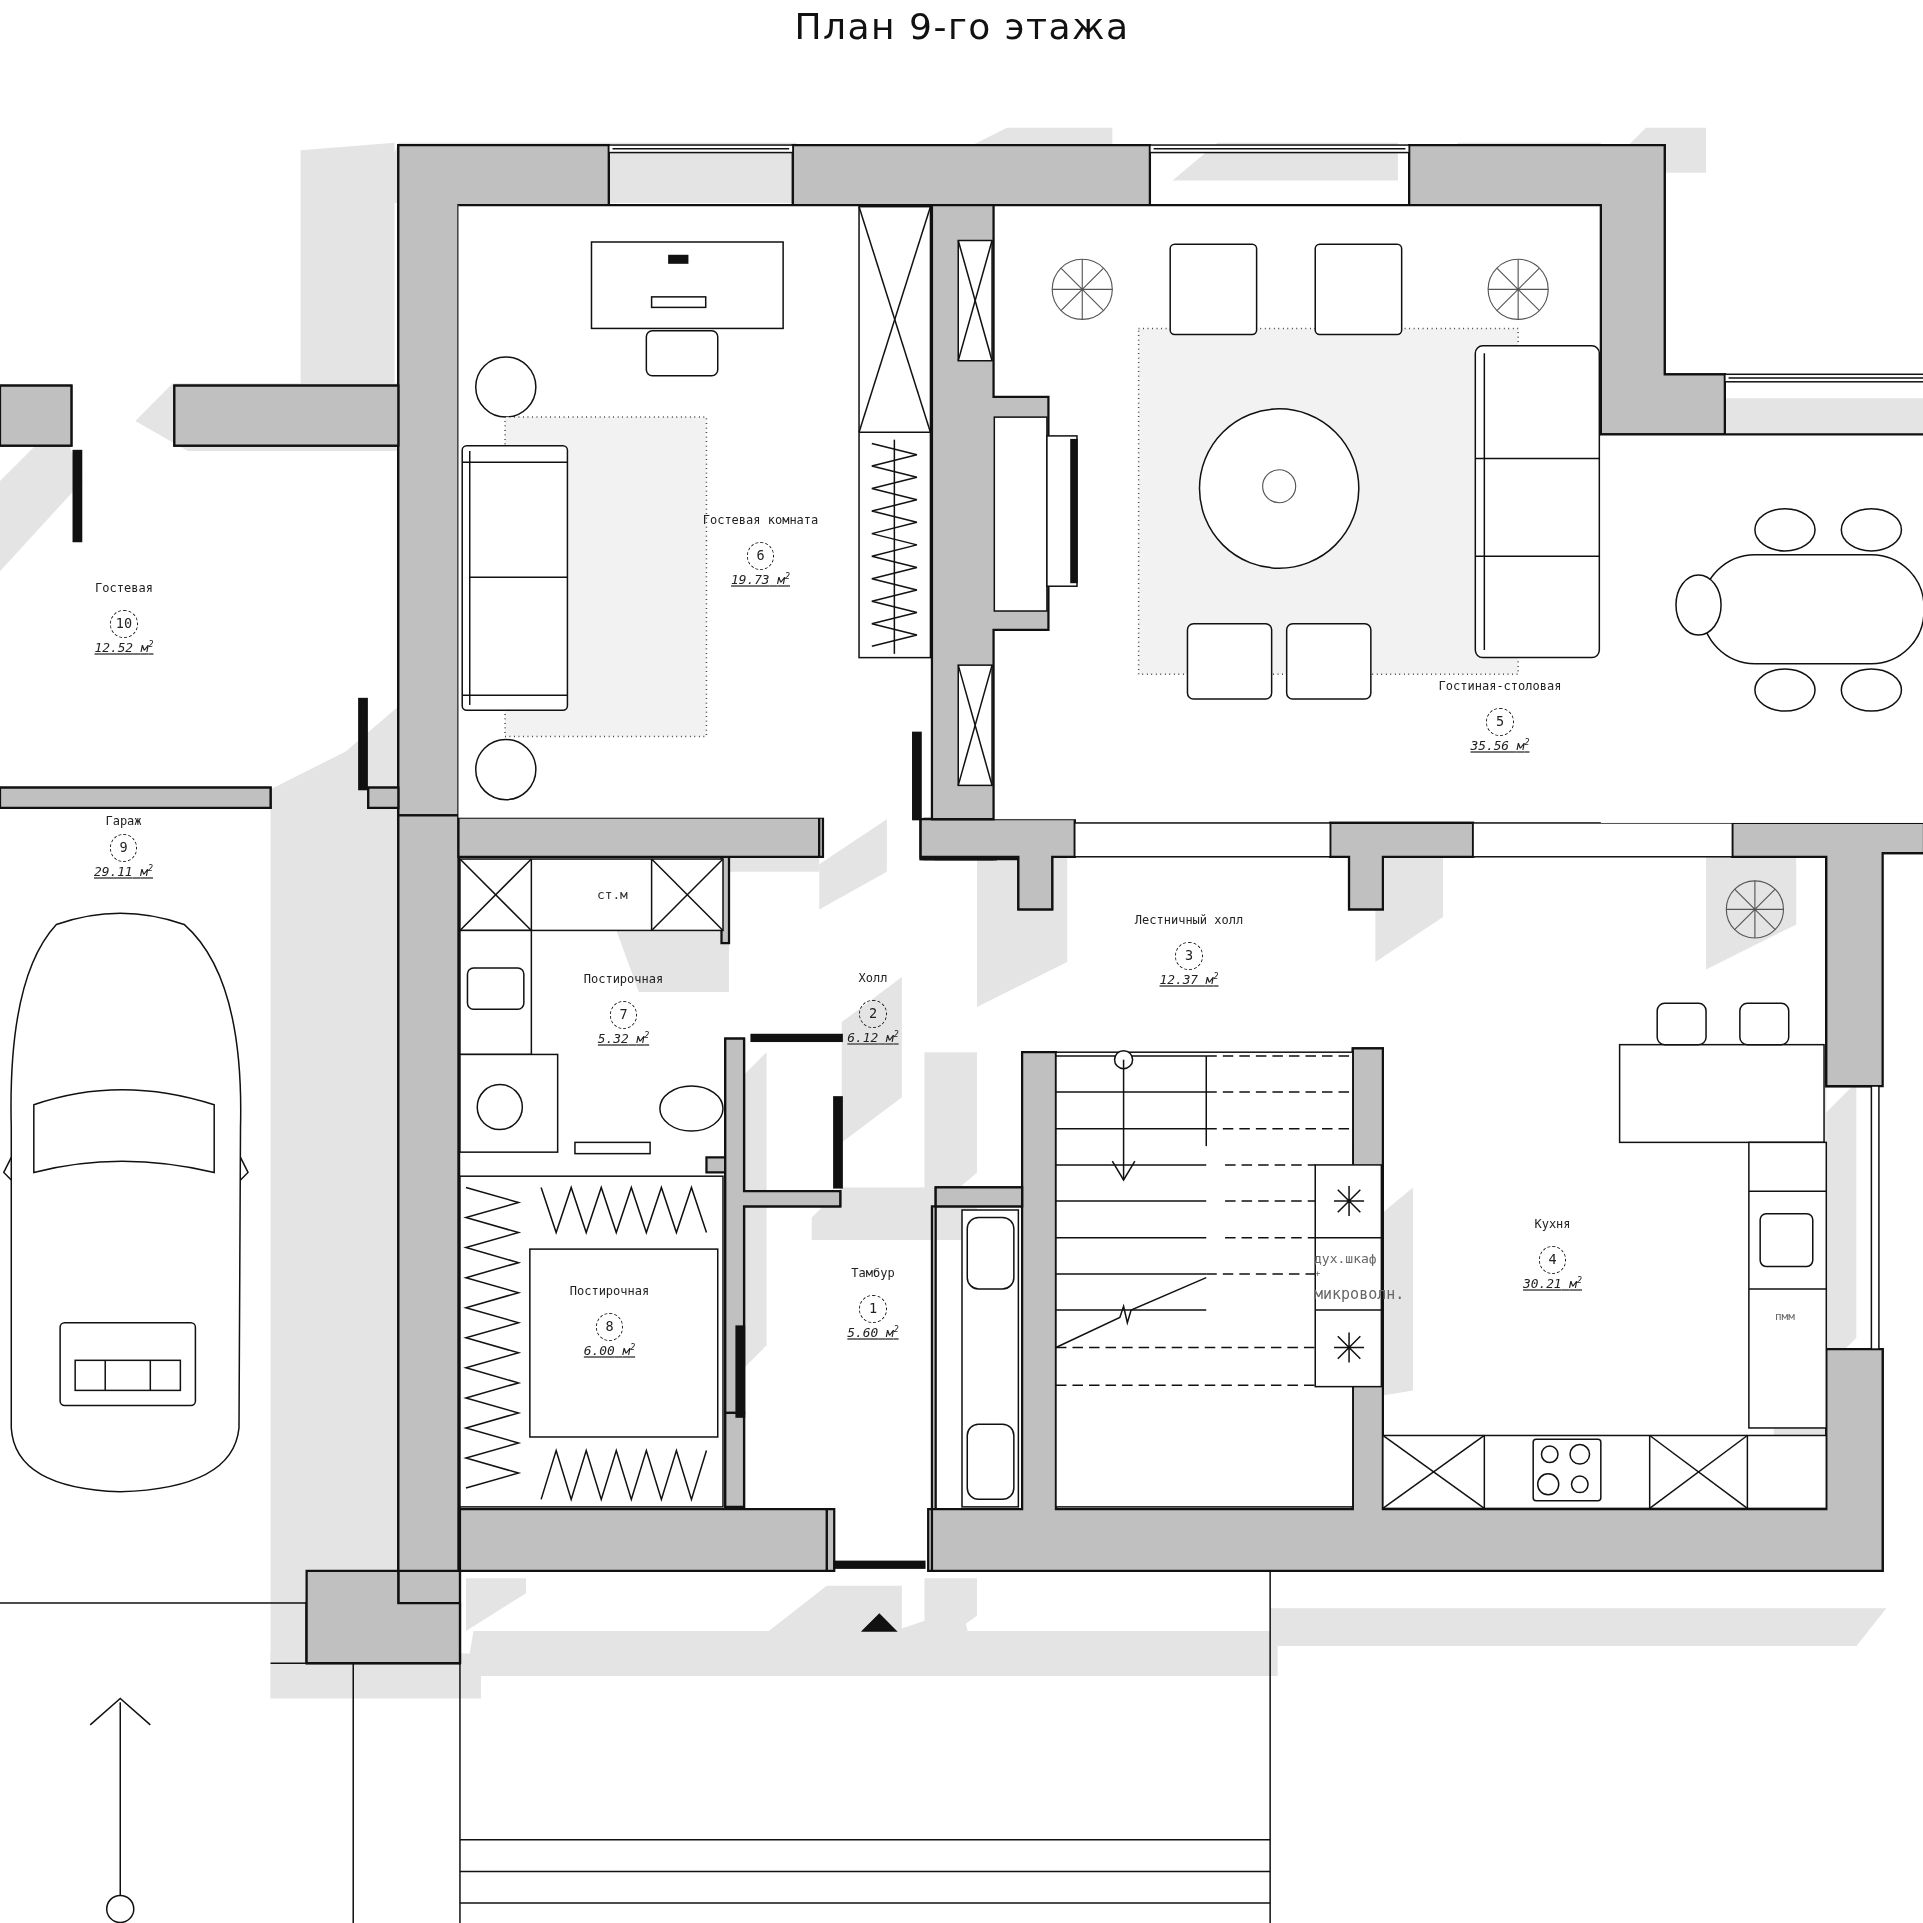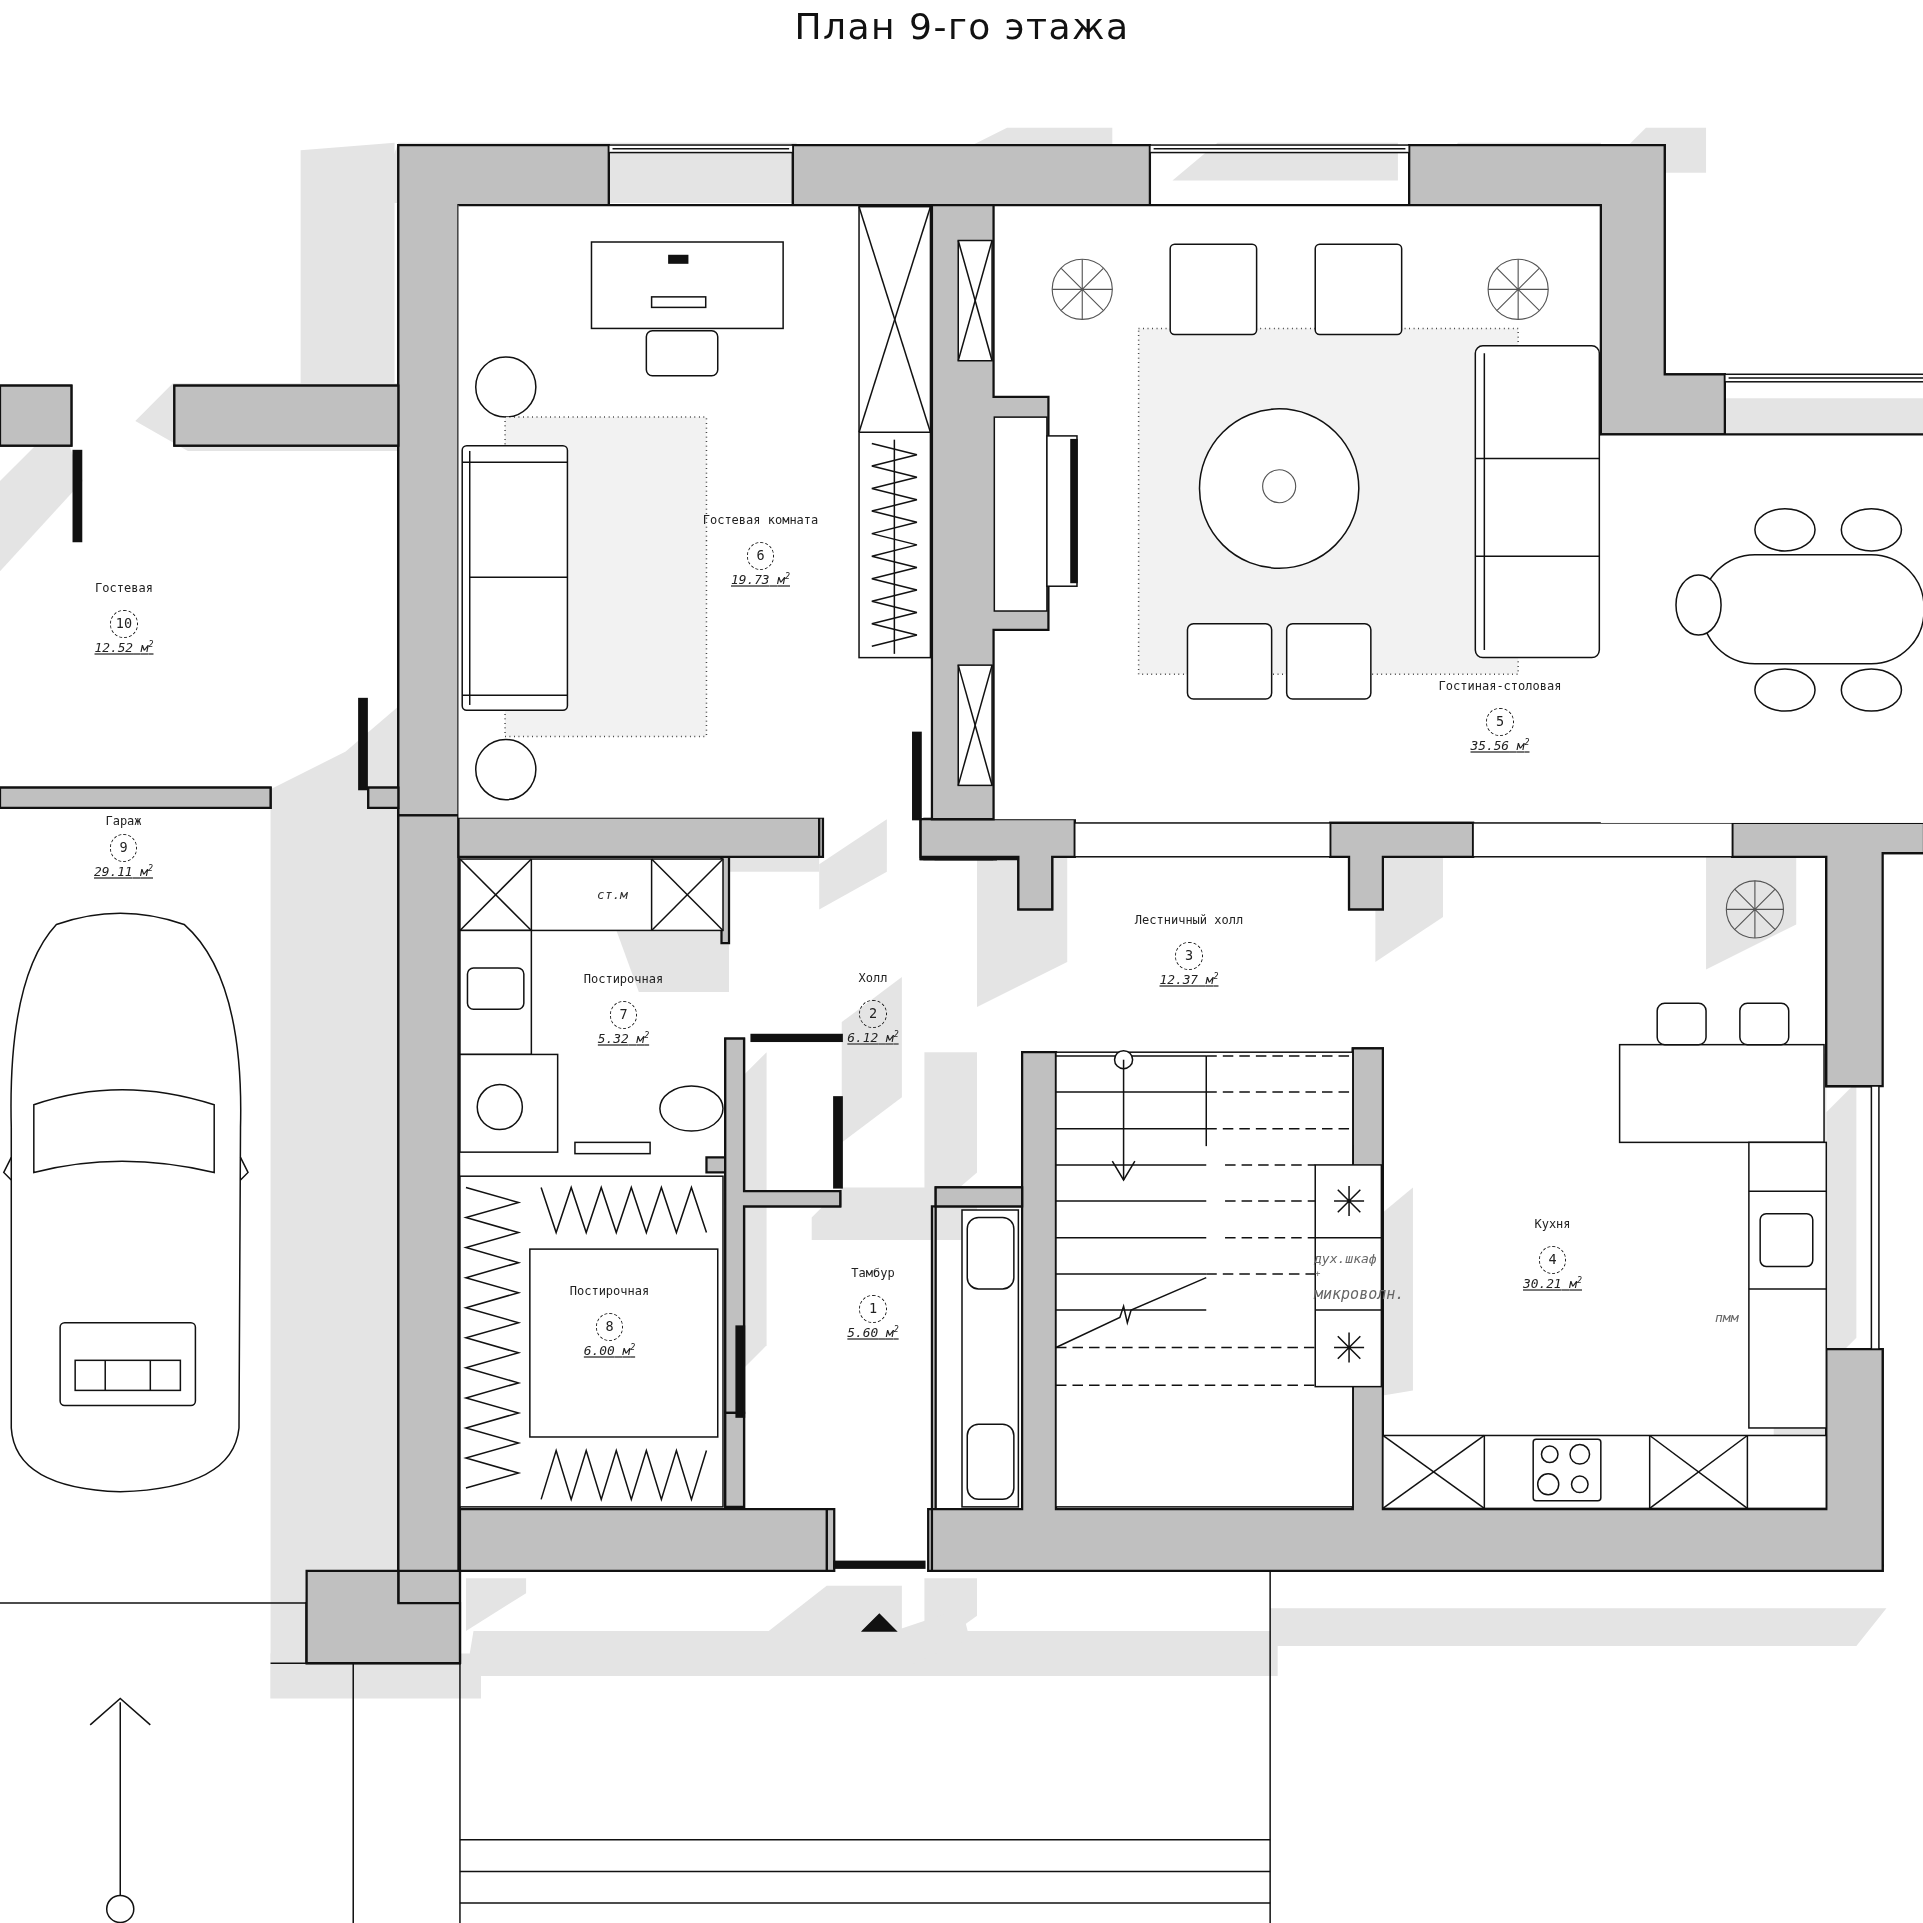--- a/index.html
+++ b/index.html
@@ -4,21 +4,21 @@
 <style>
   html, body { margin: 0; padding: 0; background: #ffffff; }
   body { width: 1924px; height: 1924px; position: relative; overflow: hidden; font-family: "DejaVu Sans", sans-serif; }
   #plan { position: absolute; left: 0; top: 0; width: 1924px; height: 1924px; }
   .title { position: absolute; left: 0; width: 1924px; top: 6px; text-align: center; font-size: 36px; color: #111; letter-spacing: 1.5px; font-family: "DejaVu Sans", sans-serif; }
   .room { position: absolute; text-align: center; color: #222; font-family: "DejaVu Sans Mono", monospace; }
   .room .name { font-size: 12px; white-space: nowrap; display: block; }
   .room .num { display: inline-block; width: 25.6px; height: 25.6px; line-height: 25.6px; border: 1.1px dashed #222; border-radius: 50%; font-size: 13.5px; margin-top: 15px; }
   .room .area { display: block; font-size: 12.8px; text-decoration: underline; text-decoration-color: #777; text-decoration-thickness: 1.5px; margin-top: 1.5px; white-space: nowrap; font-style: italic; }
   .room .area sup { font-size: 8.3px; }
-  .note { position: absolute; font-family: "DejaVu Sans Mono", monospace; color: #666; font-size: 11.3px; white-space: nowrap; font-style: italic; }
+  .note { position: absolute; font-family: "DejaVu Sans Mono", monospace; color: #666; font-size: 11.3px; white-space: nowrap; }
   .note.dark { color: #333; font-size: 12.8px; }
 </style>
 </head>
 <body>
 
 <div class="title">План 9-го этажа</div>
 
 <svg id="plan" viewBox="0 0 2560 2560" xmlns="http://www.w3.org/2000/svg">
 
   <g fill="#e4e4e4">
@@ -399,14 +399,14 @@
 <div class="room" style="left:64px;top:581px;width:120px;">
   <span class="name">Гостевая</span>
   <span class="num">10</span>
   <span class="area"><span>12.52</span> <span>м</span><sup>2</sup></span>
 </div>
 
 <div class="note dark" style="left:597px;top:887px;">ст.м</div>
 <div class="note" style="left:1314px;top:1251px;font-size:13px;">дух.шкаф</div>
 <div class="note" style="left:1315px;top:1268px;font-size:9px;">+</div>
 <div class="note" style="left:1314px;top:1285px;font-size:15px;">микроволн.</div>
-<div class="note" style="left:1715px;top:1310px;font-size:13px;">пмм</div>
+<div class="note" style="left:1775px;top:1310px;font-size:11px;">пмм</div>
 
 
 </body></html>

